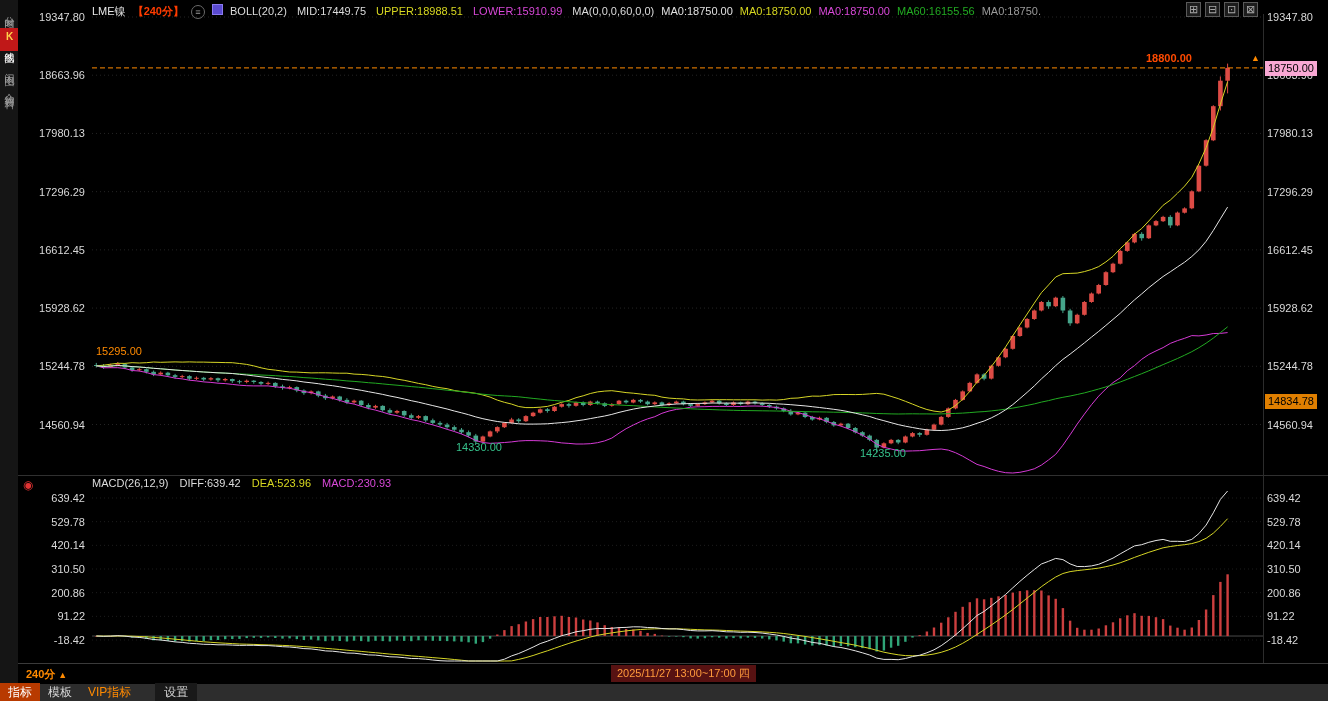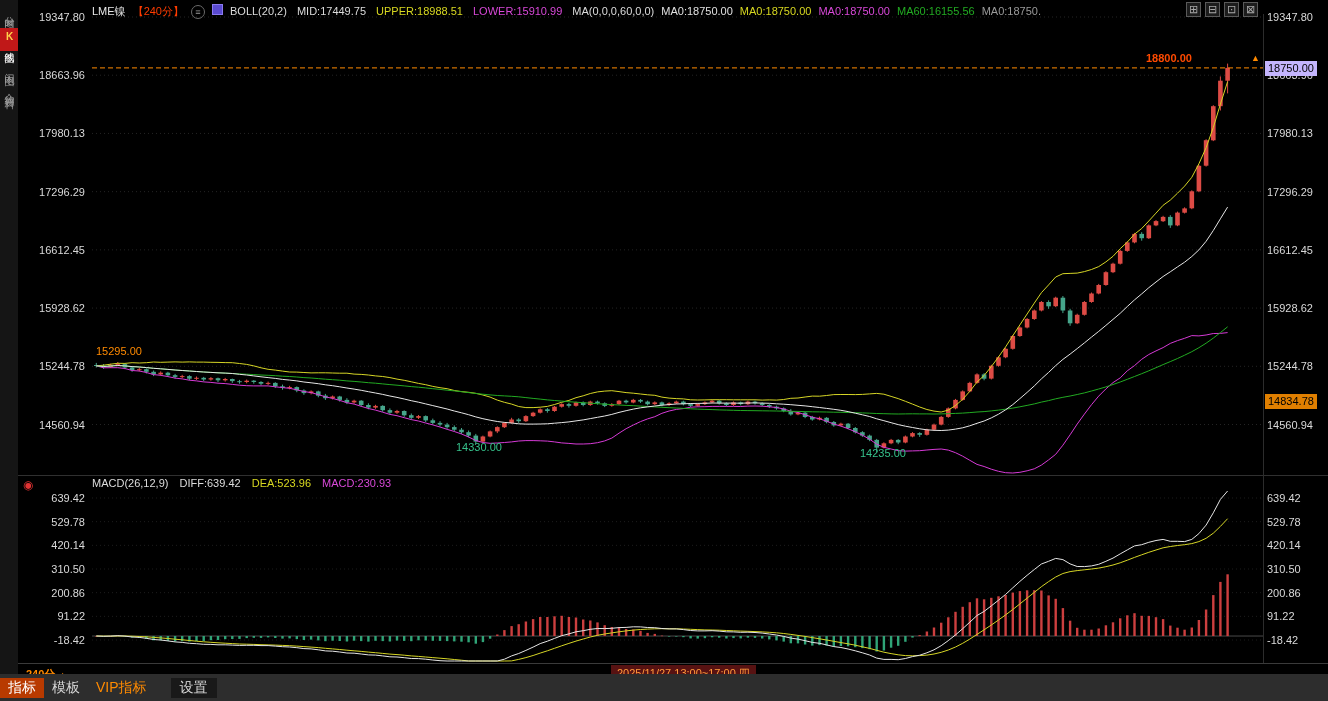--- a/index.html
+++ b/index.html
@@ -13,21 +13,21 @@
            display:flex;flex-direction:column;align-items:center;padding-top:8px;gap:14px;box-sizing:border-box;}
   .side-tab{writing-mode:vertical-rl;text-orientation:upright;font-size:10px;color:#9a9a9a;
             letter-spacing:2px;cursor:pointer;line-height:16px;}
   .side-tab.active{background:#c01818;color:#fff;padding:3px 1px;}
   .side-tab.active .accent{color:#ffd24a;font-weight:bold;}
 
   
   .legend{position:absolute;left:92px;top:4px;font-size:11px;color:#dcdcdc;white-space:nowrap;}
   .legend span{margin-right:7px;}
   .legend .sym{color:#e8e8e8;}
-  .legend .period{color:#ff3c00;font-weight:normal;}
+  .legend .period{color:#ff3c00;font-weight:bold;}
   .icon-circ{display:inline-block;width:12px;height:12px;line-height:12px;text-align:center;
              border:1px solid #6a6a6a;border-radius:50%;color:#9a9a9a;font-size:9px;margin-right:6px;}
   .boll-ic{display:inline-block;width:9px;height:9px;background:#5a4ad0;border:1px solid #8a7af0;margin-right:4px;}
   .yellow{color:#d8d820;}
   .magenta{color:#d848d8;}
 
   .topright{position:absolute;right:70px;top:2px;display:flex;gap:4px;}
   .tr-ic{width:13px;height:13px;line-height:13px;text-align:center;color:#a8a8a8;font-size:11px;
          border:1px solid #5a5a5a;background:#1c1c1c;cursor:pointer;}
 
@@ -38,34 +38,34 @@
 
   
   .ann{position:absolute;font-size:11px;white-space:nowrap;}
   #ann-early{left:96px;top:345px;color:#ff8a00;}
   #ann-low1{left:456px;top:441px;color:#35c08a;}
   #ann-low2{left:860px;top:447px;color:#35c08a;}
   #ann-high{left:1146px;top:52px;color:#ff4a00;font-weight:bold;}
   #axis-arrow{left:1251px;top:53px;color:#ff8a00;font-size:9px;}
 
   .marker{position:absolute;left:1265px;font-size:11px;height:15px;line-height:15px;padding:0 3px;color:#000;}
-  #marker-last{top:61px;background:#c4b5fd;}
+  #marker-last{top:61px;background:#f9a8d4;}
   #marker-ref{top:394px;background:#e07f00;}
 
   
   .time-axis{position:absolute;left:0;top:664px;width:1328px;height:19px;}
   .time-label{position:absolute;top:3px;transform:translateX(-50%);font-size:11px;color:#c8c8c8;}
   #period-label{position:absolute;left:26px;top:667px;font-size:11px;color:#ff8a00;font-weight:bold;}
   #period-label .up{font-size:9px;margin-left:3px;}
   .sel-date{position:absolute;left:567px;top:665px;background:#571212;color:#ff9a3c;
             font-size:11px;padding:1px 6px;margin-left:44px;}
 
   
-  .toolbar{position:absolute;left:0;bottom:0;width:1328px;height:27px;background:#2d2d2d;
-           display:flex;align-items:center;font-size:14px;color:#d5d5d5;box-sizing:border-box;}
+  .toolbar{position:absolute;left:0;bottom:0;width:1328px;height:17px;background:#2d2d2d;
+           display:flex;align-items:center;font-size:12px;color:#d5d5d5;box-sizing:border-box;}
   .tb-tab{padding:1px 8px;cursor:pointer;}
   .tb-tab.active{background:#b83a00;color:#fff;}
   .vip{color:#ff8a00;padding:1px 8px;cursor:pointer;}
   .ind-btn{background:#191919;padding:1px 9px;margin-right:2px;cursor:pointer;}
   .settings{margin-left:16px;background:#191919;padding:1px 9px;cursor:pointer;}
 
   .watermark{position:absolute;left:1190px;top:643px;font-family:"DejaVu Serif",serif;
              font-weight:bold;font-size:34px;color:#c9ccd4;letter-spacing:1px;}
 </style>
 </head>

